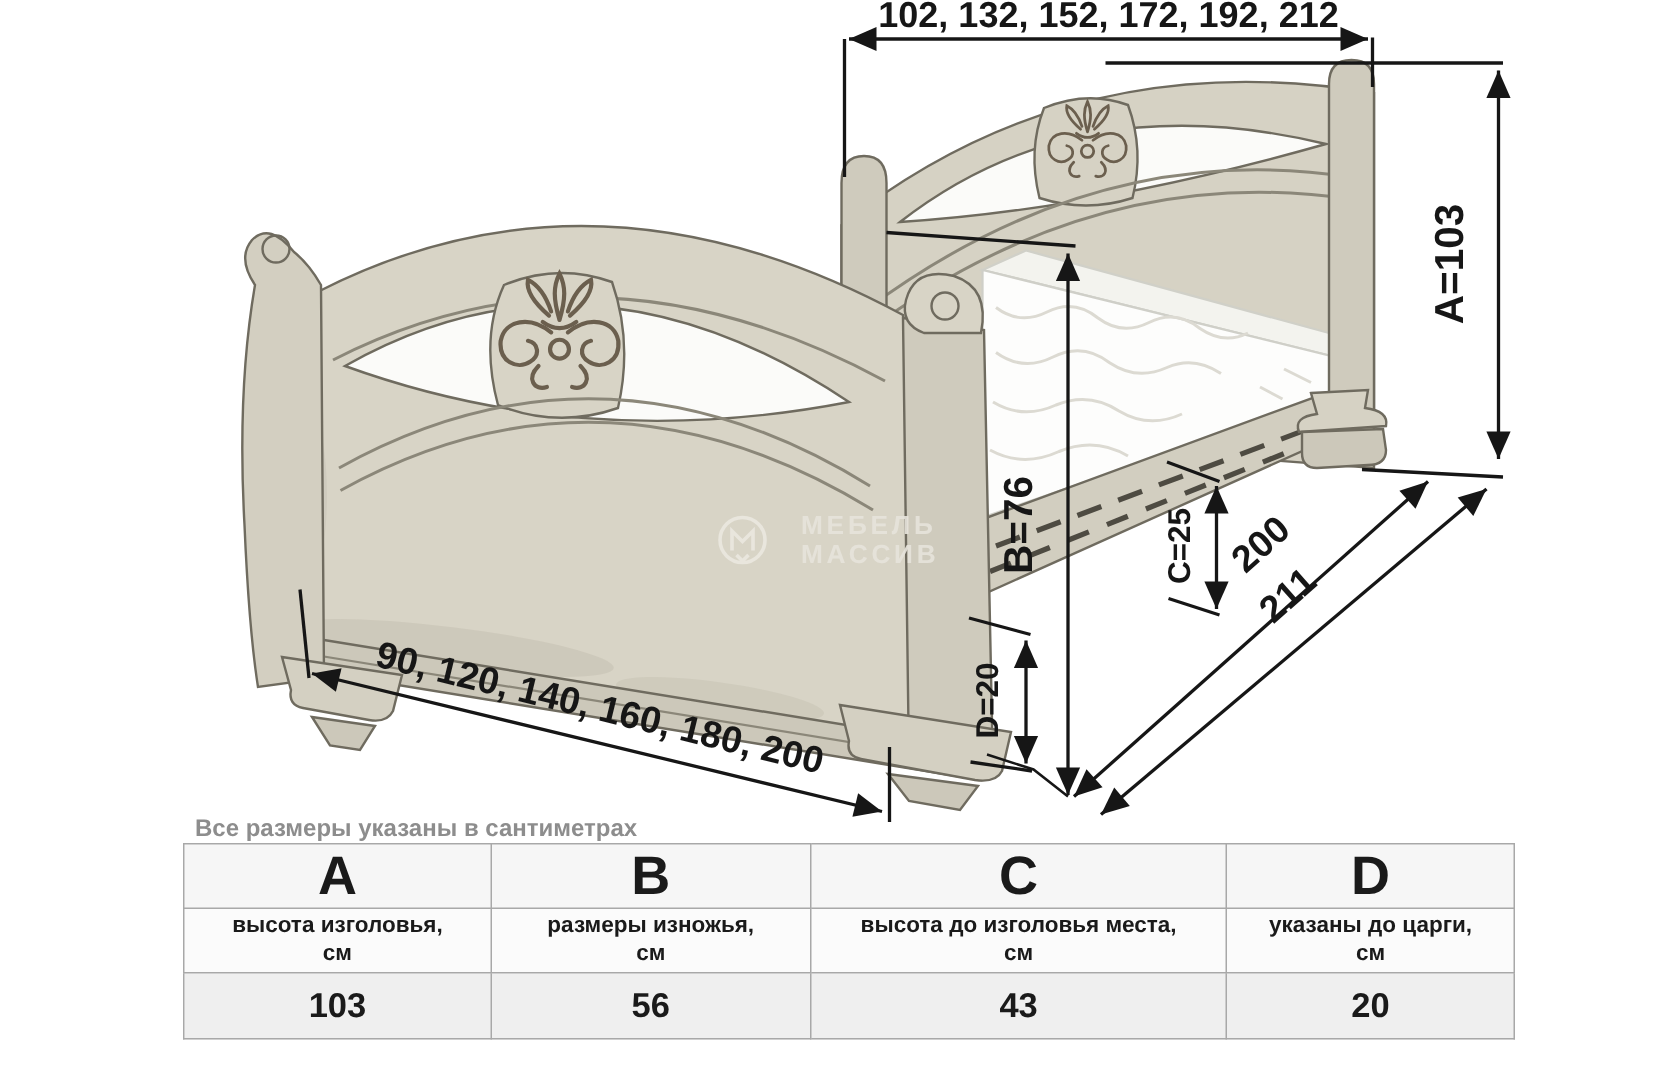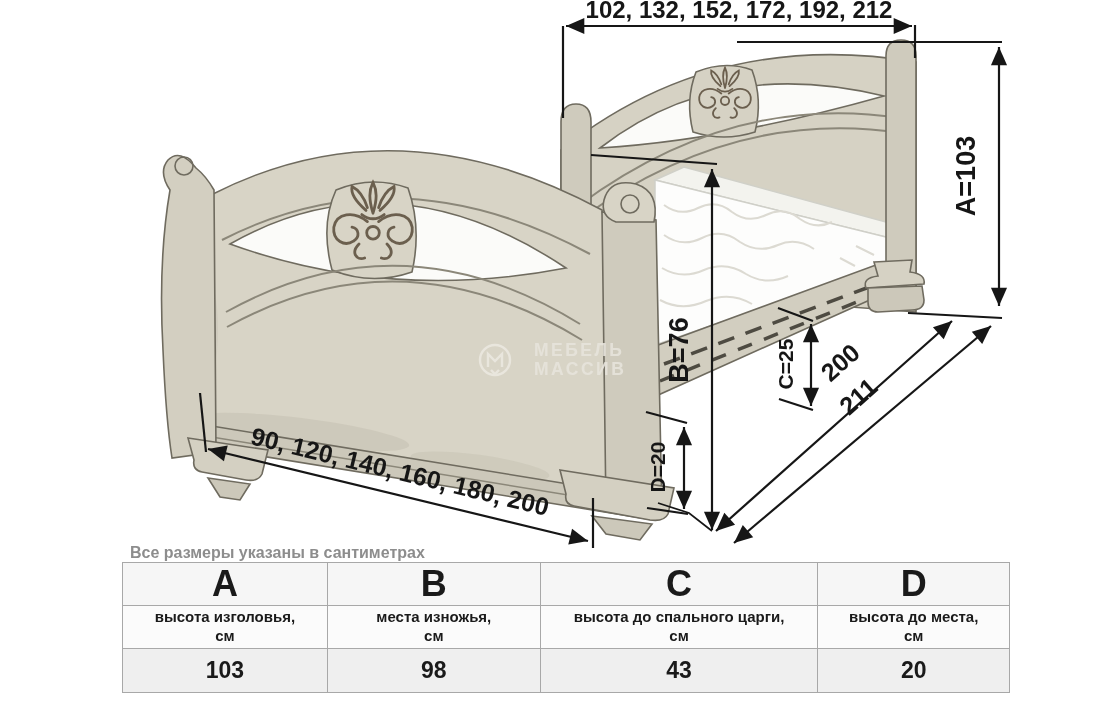--- a/index.html
+++ b/index.html
@@ -180,33 +180,33 @@
       <td>В</td>
       <td>С</td>
       <td>D</td>
     </tr>
     <tr class="descs">
       <td>
         <div>высота изголовья,</div>
         <div>см</div>
       </td>
       <td>
-        <div>места изножья,</div>
-        <div>см</div>
-      </td>
-      <td>
-        <div>высота до спального царги,</div>
-        <div>см</div>
-      </td>
-      <td>
-        <div>высота до места,</div>
+        <div>размеры изножья,</div>
+        <div>см</div>
+      </td>
+      <td>
+        <div>высота до изголовья места,</div>
+        <div>см</div>
+      </td>
+      <td>
+        <div>указаны до царги,</div>
         <div>см</div>
       </td>
     </tr>
     <tr class="vals">
       <td>103</td>
-      <td>98</td>
+      <td>56</td>
       <td>43</td>
       <td>20</td>
     </tr>
   </tbody>
     </table>
 </div>
 
 </body></html>

